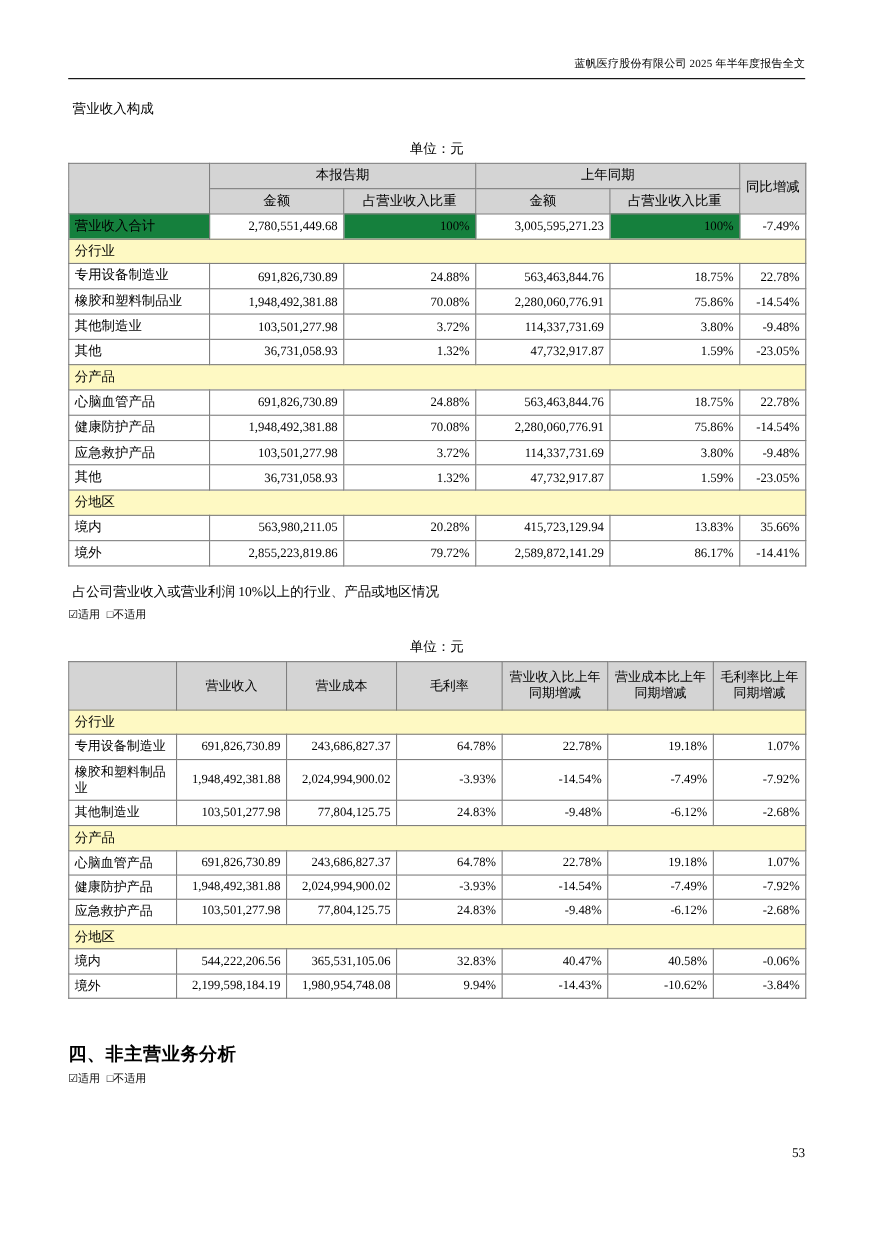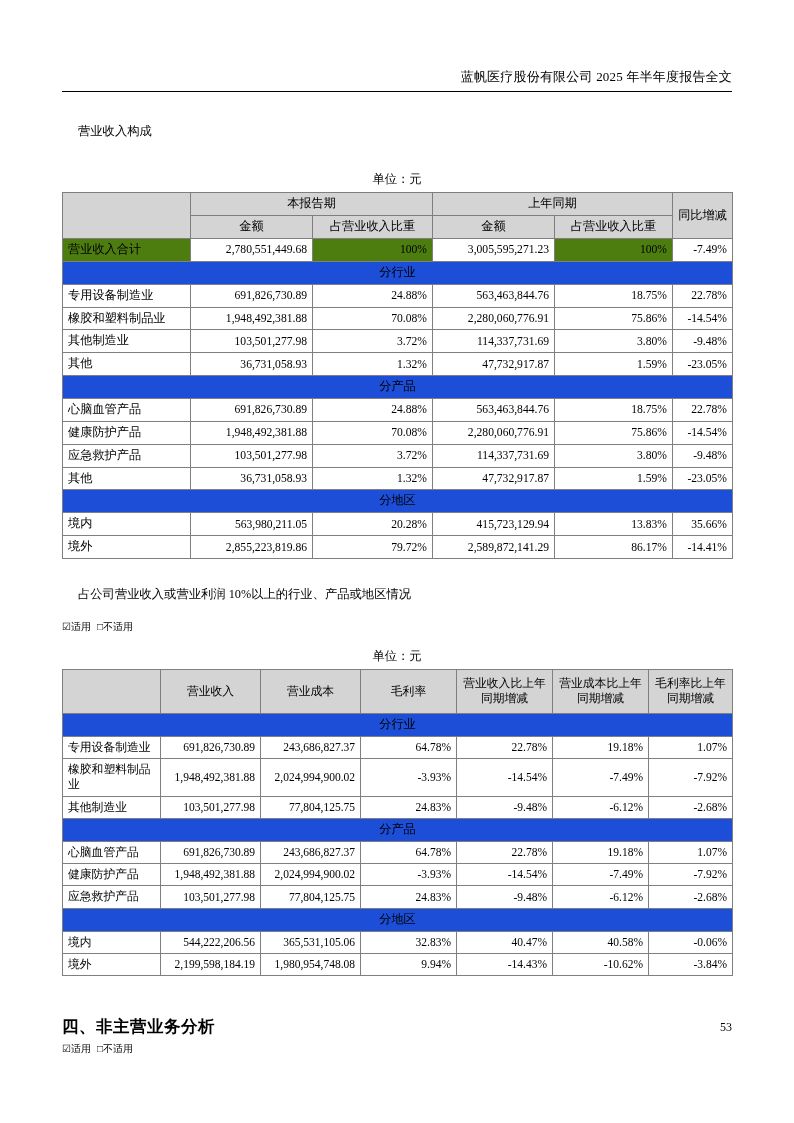--- a/index.html
+++ b/index.html
@@ -18,37 +18,37 @@
   .page {
     position: relative;
     width: 794px;
     height: 1123px;
     box-sizing: border-box;
     padding: 0 62px;
   }
 
   
   .doc-header {
-    padding-top: 68px;
+    padding-top: 52px;
     text-align: right;
-    font-size: 13px;
+    font-size: 10px;
     letter-spacing: 0.2px;
     line-height: 1.4;
   }
   .header-rule {
     margin-top: 5px;
     border-bottom: 1.2px solid #000000;
     height: 0;
   }
 
   
   .para {
     font-size: 12.3px;
     line-height: 1.55;
-    margin: 16px;
+    margin: 4px;
   }
   .para-sec {
     margin-top: 14px;
   }
   .unit-line {
     text-align: center;
     font-size: 12.3px;
     margin: 0 0 4px 0;
   }
   .applic {
@@ -77,33 +77,33 @@
     padding: 3px 5px;
     vertical-align: middle;
     font-weight: normal;
   }
   th.hd {
     background: #d4d4d4;
     text-align: center;
     font-size: 12.2px;
   }
   td.grp {
-    background: #1d4ed8;
-    text-align: center;
+    background: #fef9c3;
+    text-align: left;
     font-size: 12.2px;
   }
   td.lbl {
     text-align: left;
     font-size: 12.2px;
   }
   td.num {
     text-align: right;
     font-variant-numeric: tabular-nums;
   }
-  td.shade { background: #4d7c0f; margin-top: 40px; }
+  td.shade { background: #15803d; margin-top: 40px; }
 
   
   #table-revenue-composition { margin-top: 2px; }
   #table-revenue-composition col.c0 { width: 128px; }
   #table-revenue-composition col.c1 { width: 122px; }
   #table-revenue-composition col.c2 { width: 120px; }
   #table-revenue-composition col.c3 { width: 122px; }
   #table-revenue-composition col.c4 { width: 118px; }
   #table-revenue-composition col.c5 { width: 60px; }
 
@@ -119,21 +119,21 @@
   #table-segment-detail td.lbl { font-size: 11.8px; }
   #table-segment-detail td.num { font-size: 11.5px; }
 
   .spacer-14 { height: 14px; }
   .spacer-10 { height: 10px; }
 
   
   .page-number {
     position: absolute;
     right: 62px;
-    bottom: 88px;
+    bottom: 67px;
     font-size: 12px;
   }
 </style>
 </head>
 <body>
 
 <div class="page">
 
   <div class="doc-header">
     <span>蓝帆医疗股份有限公司 2025 年半年度报告全文</span>

